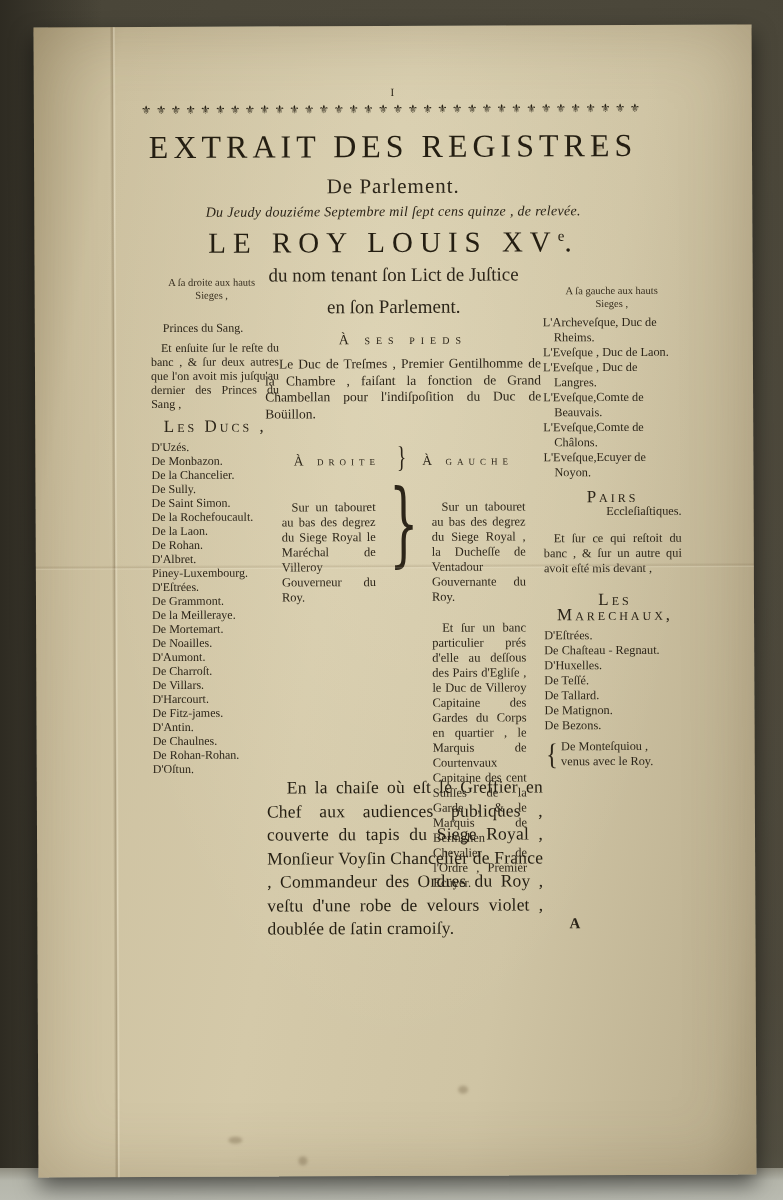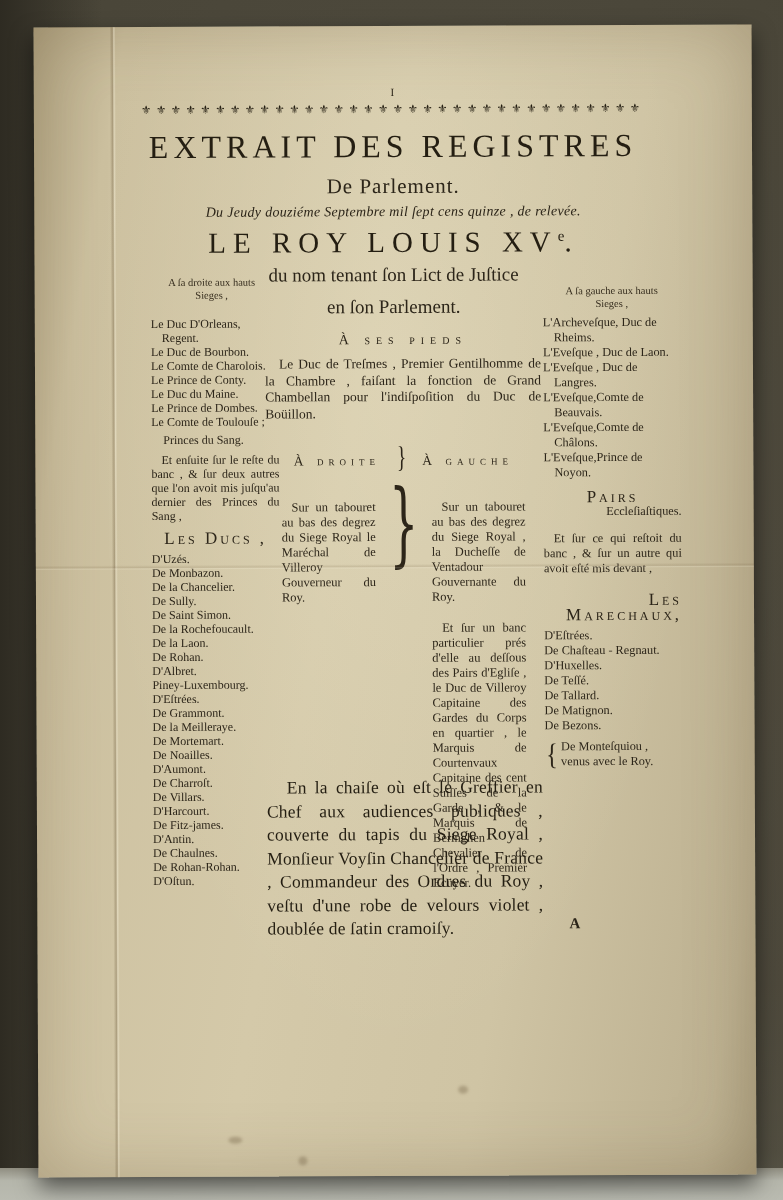--- a/index.html
+++ b/index.html
@@ -46,21 +46,21 @@
   .royhead sup{font-size:15px;letter-spacing:0;}
   .hsub{font-size:19px;}
   .marginnote{position:absolute;font-size:10.5px;line-height:12.5px;text-align:center;white-space:pre-line;color:#352c1d;}
   .col{position:absolute;font-size:12px;line-height:14px;}
   .col-left{left:116px;top:290px;width:128px;}
   .col-right{left:508px;top:290px;width:138px;font-size:12.3px;line-height:15px;}
   .hang{padding-left:11px;text-indent:-11px;}
   .indent1{padding-left:12px;margin-top:4px;}
   .colpara{margin-top:6px;text-align:justify;text-indent:10px;}
   .schead{font-variant:small-caps;letter-spacing:3px;text-align:center;margin:9px 0 6px 0;font-size:17px;}
-  .schead-left{text-align:right;padding-left:4px;}
+  .schead-left{text-align:center;padding-left:4px;}
   .centercol{position:absolute;left:230px;width:276px;}
   .pieds{top:306px;text-align:center;font-variant:small-caps;letter-spacing:6px;font-size:14px;width:276px;}
   .tresmes{top:330px;font-size:13.5px;line-height:16.5px;text-align:justify;text-indent:14px;}
   .dghead{top:416px;display:flex;align-items:center;justify-content:center;gap:14px;}
   .dglabel{font-variant:small-caps;letter-spacing:5px;font-size:13.5px;margin-top:8px;}
   .dgbrace{font-size:30px;transform:scaleX(.65);line-height:30px;}
   .dgrow{top:458px;display:flex;gap:0;}
   .dgcol{width:126px;font-size:12.5px;line-height:15px;text-align:justify;}
   .dgcol p{margin:16px;text-indent:10px;}
   .dgcol p + p{margin-top:1px;}
@@ -99,29 +99,20 @@
 
   <div class="center hsub" style="top:238px;">du nom tenant ſon Lict de Juſtice</div>
   <div class="center hsub" style="top:270px;">en ſon Parlement.</div>
 
   <div class="marginnote" style="left:110px;top:250px;width:134px;">A ſa droite aux hauts
 Sieges ,</div>
   <div class="marginnote" style="left:508px;top:260px;width:138px;">A ſa gauche aux hauts
 Sieges ,</div>
 
   <div class="col col-left">
-    <div>
-        <div class="list-item hang">Le Duc D'Orleans, Regent.</div>
-        <div class="list-item hang">Le Duc de Bourbon.</div>
-        <div class="list-item hang">Le Comte de Charolois.</div>
-        <div class="list-item hang">Le Prince de Conty.</div>
-        <div class="list-item hang">Le Duc du Maine.</div>
-        <div class="list-item hang">Le Prince de Dombes.</div>
-        <div class="list-item hang">Le Comte de Toulouſe ;</div>
-      </div>
     <div class="indent1">Princes du Sang.</div>
     <div class="colpara">Et enſuite ſur le reſte du banc , &amp; ſur deux autres que l'on avoit mis juſqu'au dernier des Princes du Sang ,</div>
     <div class="schead">Les Ducs ,</div>
     <div>
         <div class="list-item hang">D'Uzés.</div>
         <div class="list-item hang">De Monbazon.</div>
         <div class="list-item hang">De la Chancelier.</div>
         <div class="list-item hang">De Sully.</div>
         <div class="list-item hang">De Saint Simon.</div>
         <div class="list-item hang">De la Rochefoucault.</div>
@@ -169,21 +160,21 @@
 
   <div class="centercol closing">En la chaiſe où eſt le Greffier en Chef aux audiences publiques , couverte du tapis du Siege Royal , Monſieur Voyſin Chancelier de France , Commandeur des Ordres du Roy , veſtu d'une robe de velours violet , doublée de ſatin cramoiſy.</div>
 
   <div class="col col-right">
     <div>
         <div class="list-item hang">L'Archeveſque, Duc de Rheims.</div>
         <div class="list-item hang">L'Eveſque , Duc de Laon.</div>
         <div class="list-item hang">L'Eveſque , Duc de Langres.</div>
         <div class="list-item hang">L'Eveſque,Comte de Beauvais.</div>
         <div class="list-item hang">L'Eveſque,Comte de Châlons.</div>
-        <div class="list-item hang">L'Eveſque,Prince de Noyon.</div>
+        <div class="list-item hang">L'Eveſque,Ecuyer de Noyon.</div>
       </div>
     <div class="schead" style="margin-bottom:0;">Pairs</div>
     <div style="text-align:right;">Eccleſiaſtiques.</div>
     <div class="colpara" style="margin-top:12px;">Et ſur ce qui reſtoit du banc , &amp; ſur un autre qui avoit eſté mis devant ,</div>
     <div class="schead schead-left" style="margin-top:16px;">Les Marechaux,</div>
     <div>
         <div class="list-item hang">D'Eſtrées.</div>
         <div class="list-item hang">De Chaſteau - Regnaut.</div>
         <div class="list-item hang">D'Huxelles.</div>
         <div class="list-item hang">De Teſſé.</div>

